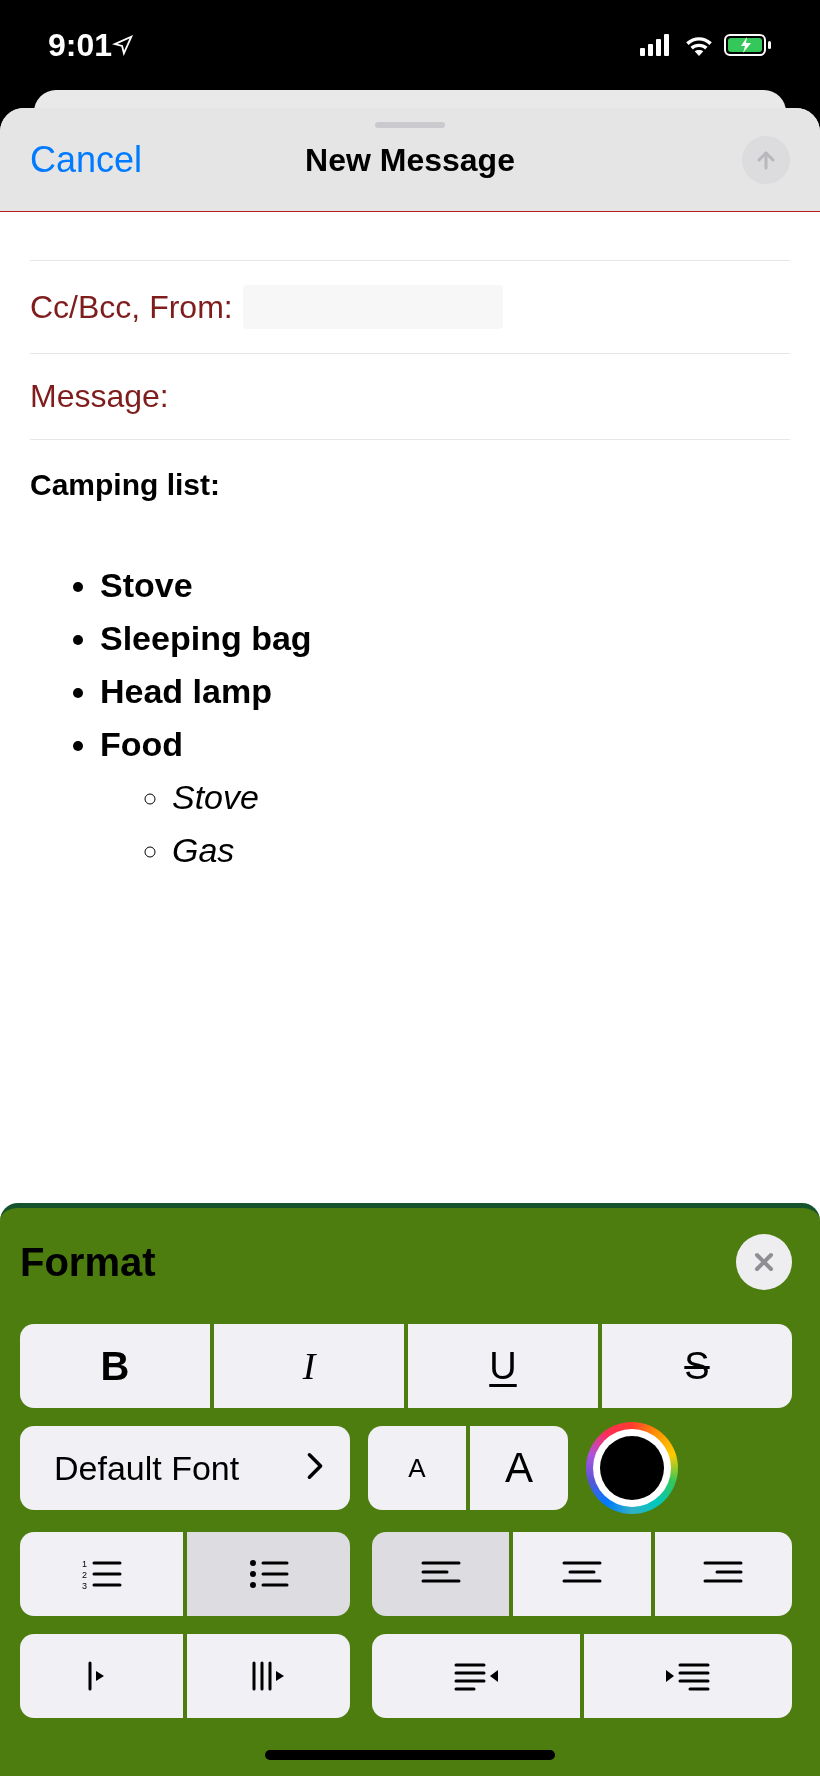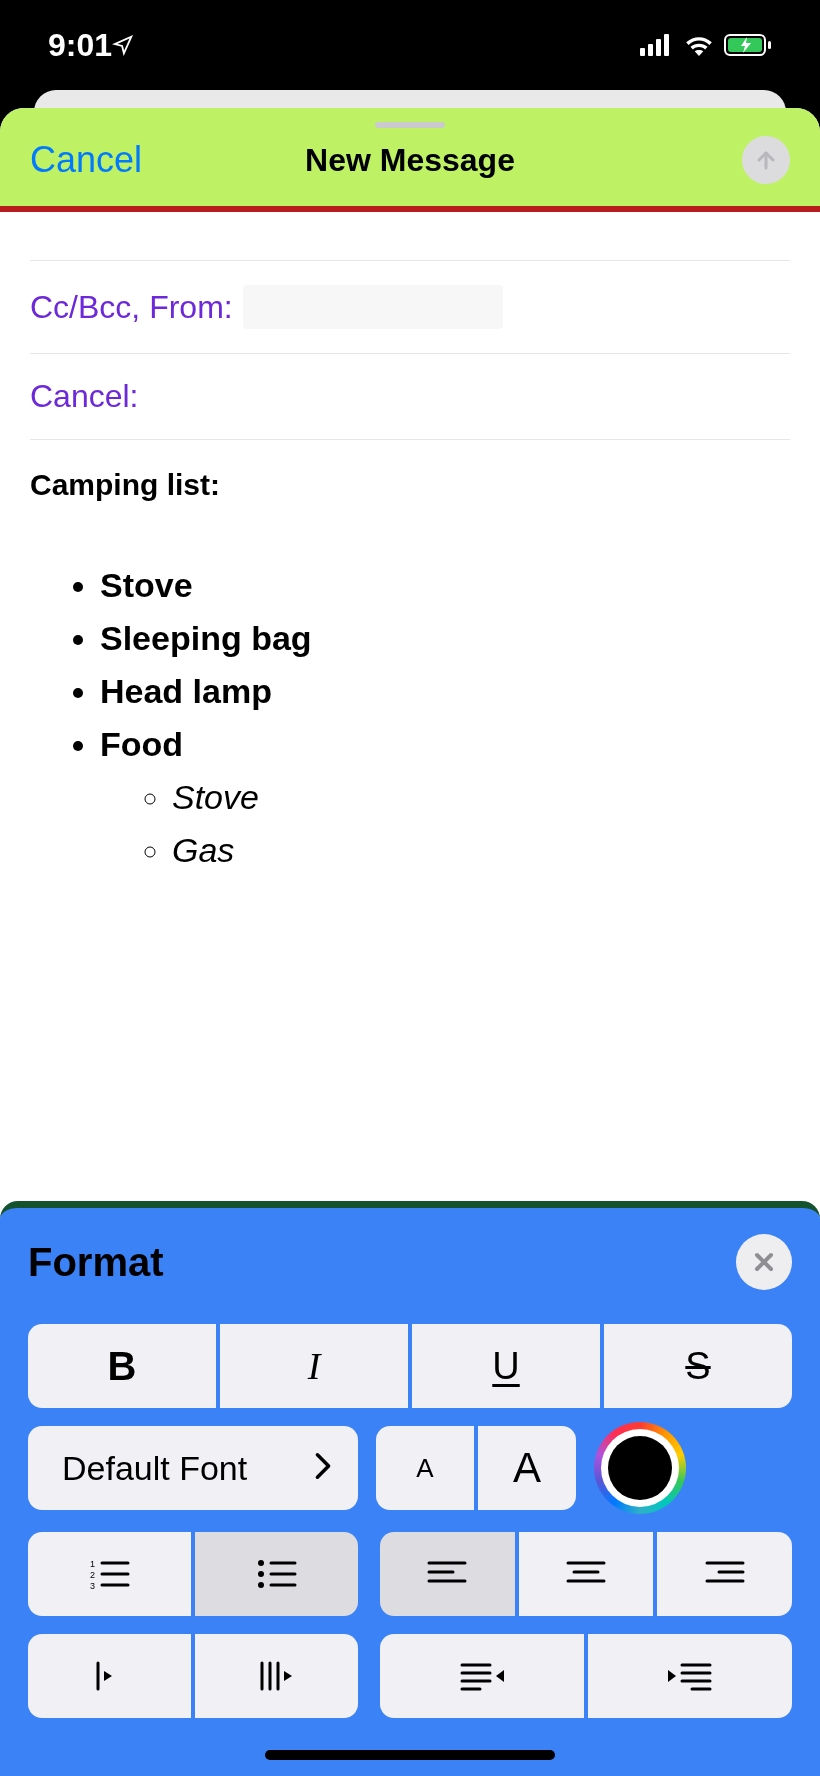--- a/index.html
+++ b/index.html
@@ -44,23 +44,23 @@
     left:0; right:0;
     bottom:0;
     background:#fff;
     border-radius: 24px 24px 0 0;
     overflow:hidden;
     display:flex;
     flex-direction:column;
   }
 
   .sheet-header {
-    background:#bef264;
+    background:#e5e5e5;
     padding: 14px 30px 26px 30px;
-    border-bottom: 6px solid #b91c1c;
+    border-bottom: 1px solid #b91c1c;
     position:relative;
     height: 104px;
   }
   .grabber {
     width: 70px; height:6px; background:#c9c9ce;
     border-radius:3px;
     margin: 0 auto 8px auto;
   }
   .header-row {
     display:flex; align-items:center; justify-content:space-between;
@@ -93,21 +93,21 @@
 
   
   .fields {
     padding: 0 30px;
     background:#fff;
   }
   .field-row {
     border-bottom: 1px solid #e6e6e8;
     padding: 24px 0;
     font-size: 32px;
-    color:#6d28d9;
+    color:#7f1d1d;
     display:flex;
     align-items:center;
     gap:10px;
   }
   .field-row .blurred {
     display:inline-block;
     width: 260px; height: 44px;
     background:#f7f7f7;
     border-radius:4px;
   }
@@ -138,23 +138,23 @@
     padding-left: 72px;
     margin-top:6px;
     font-style:italic;
   }
 
   
   .flex-spacer { flex:1; background:#fff; }
 
   
   .format-panel {
-    background:#3b82f6;
-    border-top:7px solid #14532d;
-    padding: 26px 28px 40px 28px;
+    background:#4d7c0f;
+    border-top:5px solid #14532d;
+    padding: 26px 28px 40px 20px;
     border-radius: 18px 18px 0 0;
     margin-top:-2px;
   }
   .format-header {
     display:flex; align-items:center; justify-content:space-between;
     margin-bottom: 34px;
   }
   .format-header h2 {
     font-size: 40px; font-weight:700;
   }
@@ -291,21 +291,21 @@
     </div>
   </div>
 
   <div class="fields">
     <div class="field-row" style="border-bottom:1px solid #e6e6e8;"></div>
     <div class="field-row">
       <span>Cc/Bcc, From:</span>
       <span class="blurred"></span>
     </div>
     <div class="field-row">
-      <span>Cancel:</span>
+      <span>Message:</span>
     </div>
   </div>
 
   <div class="body-area">
     <div class="heading">Camping list:</div>
     <ul>
       <li>Stove</li>
       <li>Sleeping bag</li>
       <li>Head lamp</li>
       <li>

